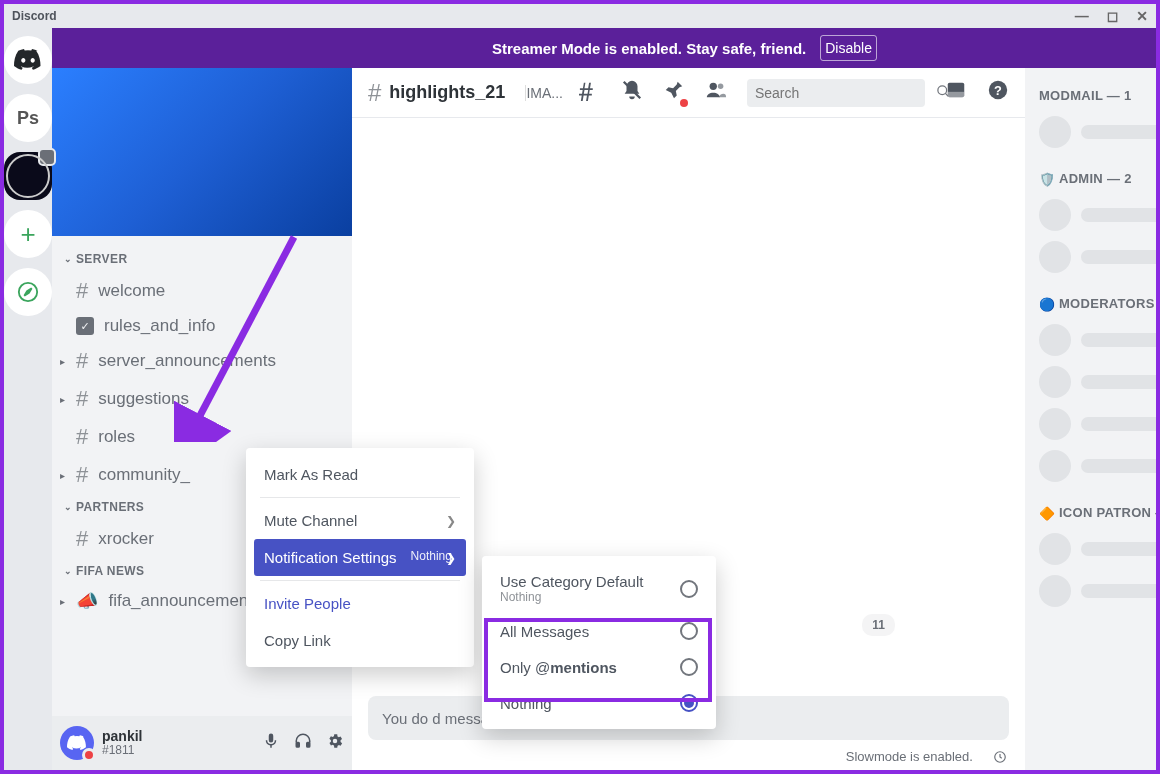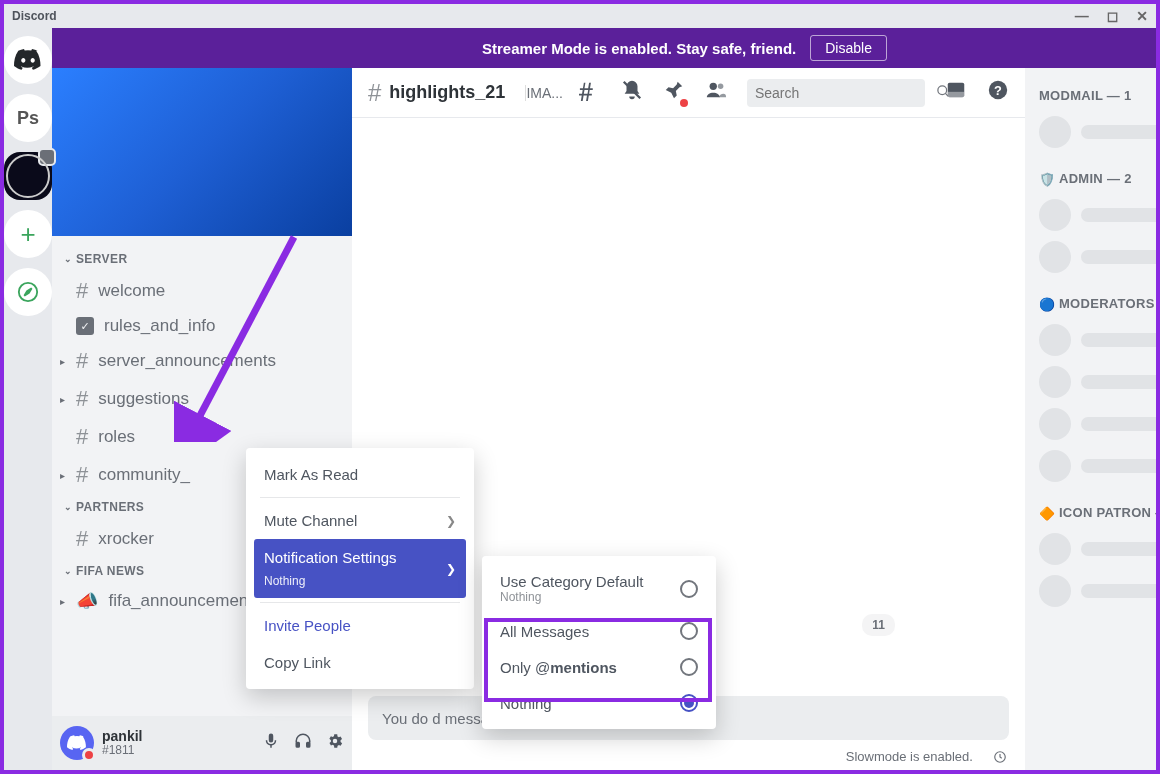--- a/index.html
+++ b/index.html
@@ -21,21 +21,21 @@
 .guild-blob.fifa::after { content: ""; position: absolute; width: 40px; height: 40px; border: 2px solid #ccc; border-radius: 50%; }
 .guild-blob.fifa .badge { position: absolute; top: -4px; right: -4px; width: 18px; height: 18px; background: #6b6f77; border-radius: 5px; border: 2px solid #e7e9ed; }
 .guild-blob.add { color: #3ba55d; font-size: 26px; font-weight: 400; }
 .guild-blob.explore { background: #fff; color: #3ba55d; }
 
 
 .right-side { flex: 1; display: flex; flex-direction: column; }
 
 
 .streamer-banner { height: 40px; background: #5b209a; color: #fff; display: flex; align-items: center; justify-content: center; gap: 14px; position: relative; font-size: 15px; font-weight: 600; }
-.streamer-banner button { background: transparent; border: 1px solid rgba(255,255,255,0.6); color: #fff; padding: 4px 14px; border-radius: 3px; font-size: 14px; font-weight: 500; cursor: pointer; }
+.streamer-banner button { background: transparent; border: 1px solid rgba(255,255,255,0.6); color: #fff; padding: 4px 4px; border-radius: 3px; font-size: 14px; font-weight: 500; cursor: pointer; }
 
 
 .content-row { flex: 1; display: flex; overflow: hidden; }
 
 
 .channel-sidebar { width: 300px; background: #f2f3f5; display: flex; flex-direction: column; }
 .server-banner { height: 168px; background: linear-gradient(135deg, #2b7fff 0%, #1e5fd4 50%, #0a3fa0 100%); }
 .channel-list { flex: 1; overflow: hidden; padding: 10px 4px; }
 .category { display: flex; align-items: center; gap: 4px; padding: 6px 8px; color: #6a6f77; font-size: 12px; font-weight: 700; letter-spacing: 0.4px; cursor: pointer; }
 .category .chev { font-size: 9px; }
@@ -80,21 +80,21 @@
 .role-head .ricon { width: 14px; height: 14px; display:inline-block; border-radius:3px; }
 .member-skel { display: flex; align-items: center; gap: 10px; padding: 5px 0; }
 .member-skel .sk-av { width: 32px; height: 32px; border-radius: 50%; background: #e1e3e6; }
 .member-skel .sk-nm { height: 14px; border-radius: 7px; background: #e1e3e6; }
 
 
 .context-menu { position: absolute; left: 242px; top: 444px; width: 228px; background: #fff; border-radius: 4px; box-shadow: 0 8px 24px rgba(0,0,0,0.2); padding: 8px; z-index: 50; }
 .ctx-item { padding: 10px 10px; font-size: 15px; color: #4f5660; border-radius: 3px; cursor: pointer; display: flex; align-items: center; }
 .ctx-item .chev { margin-left: auto; color: #888; font-size: 12px; }
 .ctx-divider { height: 1px; background: #e6e7e9; margin: 4px 6px; }
-.ctx-item.active { background: #4752c4; color: #fff; flex-direction: column; align-items: flex-start; gap: 8px; position: relative; }
+.ctx-item.active { background: #4752c4; color: #fff; flex-direction: row; align-items: flex-start; gap: 14px; position: relative; }
 .ctx-item.active .sub { font-size: 12px; font-weight: 400; opacity: 0.9; }
 .ctx-item.active .chev { position: absolute; right: 10px; top: 50%; transform: translateY(-50%); color: #fff; }
 .ctx-item.invite { color: #4752c4; }
 
 
 .submenu { position: absolute; left: 478px; top: 552px; width: 234px; background: #fff; border-radius: 4px; box-shadow: 0 8px 24px rgba(0,0,0,0.2); padding: 8px; z-index: 60; }
 .sub-item { padding: 9px 10px; font-size: 15px; color: #4f5660; display: flex; align-items: center; cursor: pointer; border-radius: 3px; }
 .sub-item .sub { font-size: 12px; color: #8e9297; display:block; }
 .sub-item .radio { margin-left: auto; width: 18px; height: 18px; border: 2px solid #72767d; border-radius: 50%; }
 .sub-item.selected .radio { border-color: #4752c4; display:flex; align-items:center; justify-content:center; }

